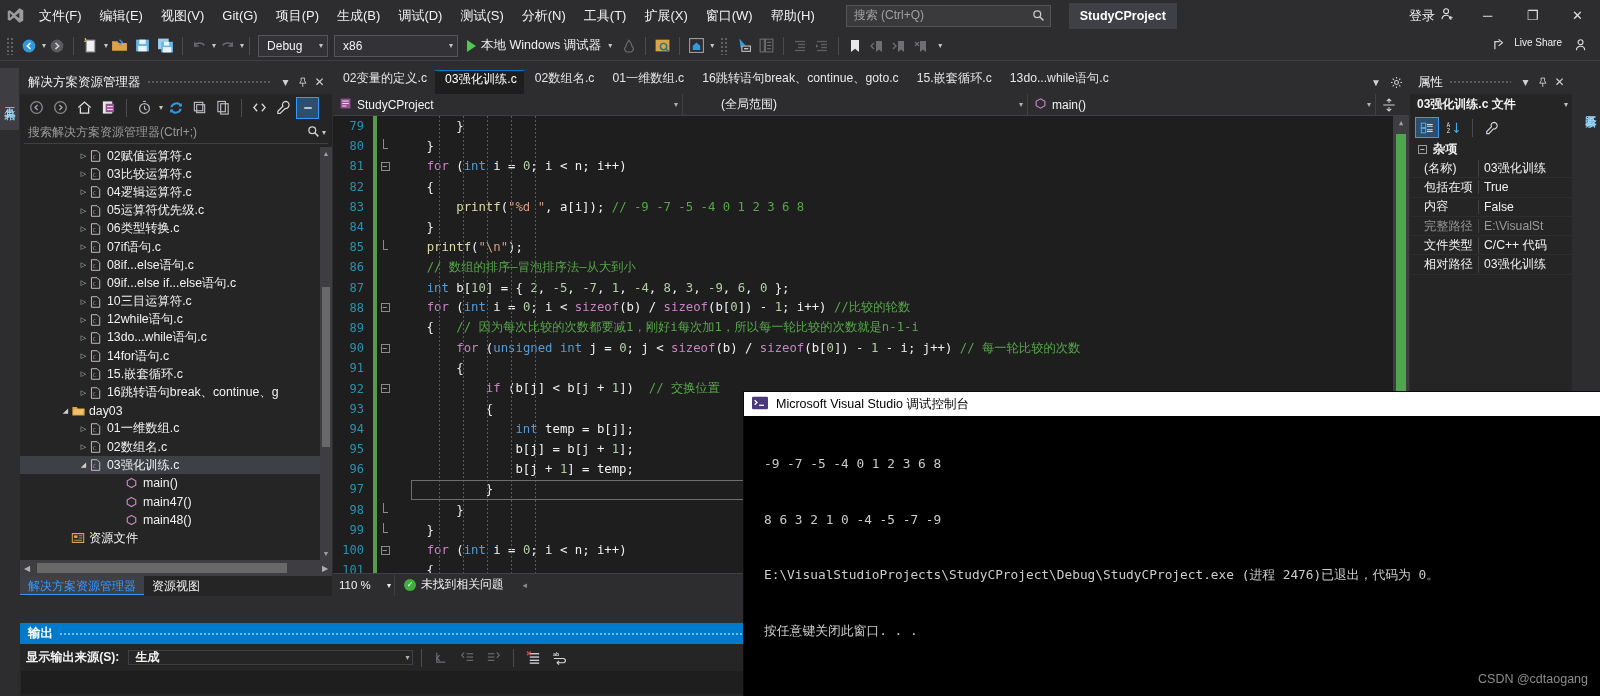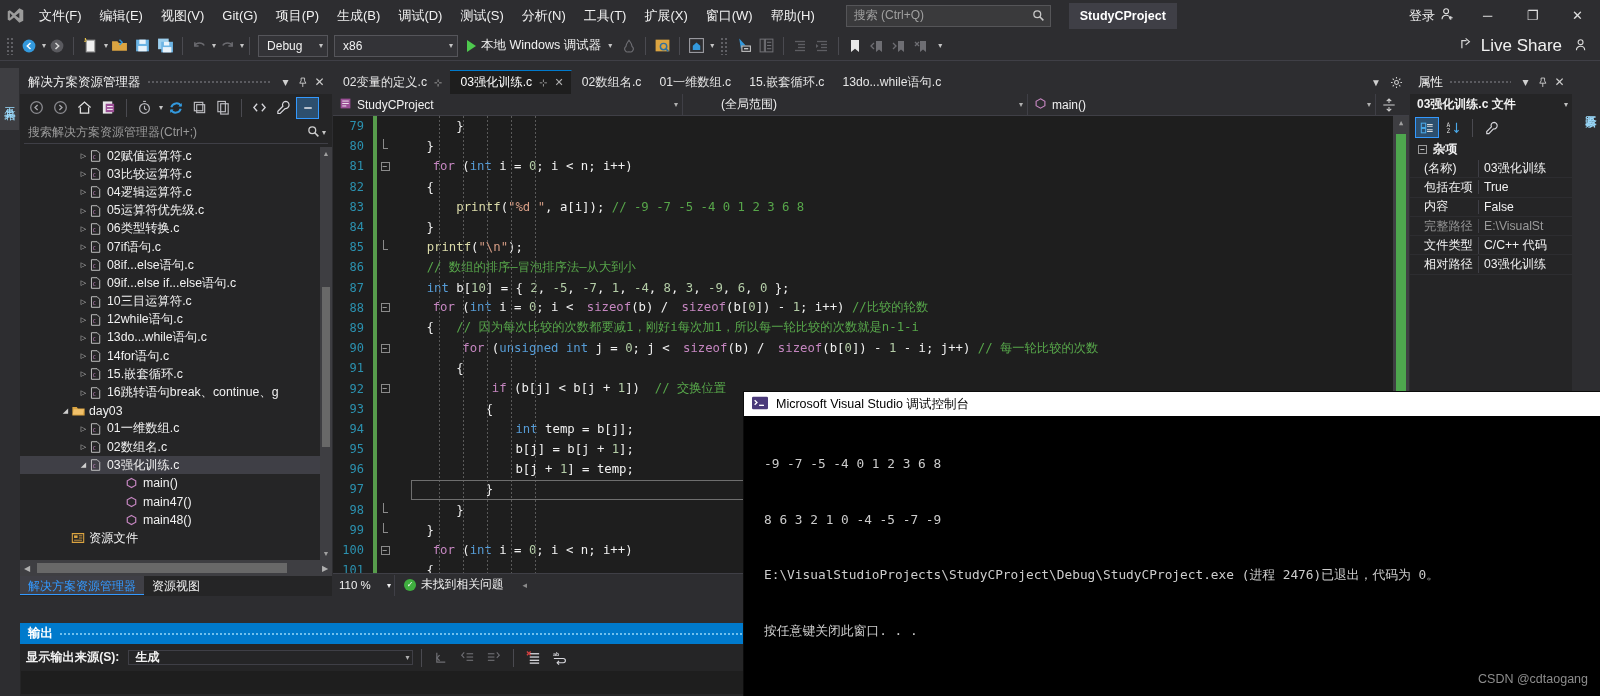--- a/index.html
+++ b/index.html
@@ -32,21 +32,21 @@
       background-image:radial-gradient(#606065 42%, transparent 45%); background-size:4px 4px; }
   .tbtn { height:24px; min-width:22px; display:flex; align-items:center; justify-content:center; padding:0 3px; }
   .tsep { width:1px; height:18px; background:#4a4a50; margin:0 5px; }
   .caret { font-size:8px; color:#c5c5c5; margin-left:2px; }
   .combo { height:22px; background:#333337; border:1px solid #55555a; display:flex; align-items:center;
       padding:0 4px 0 8px; font-size:12px; color:#f1f1f1; margin:0 3px; }
   .combo .cval { flex:1; white-space:nowrap; }
   .combo .ccar { font-size:8px; color:#c5c5c5; margin-left:10px; }
   .runbtn { display:flex; align-items:center; gap:5px; height:24px; padding:0 6px; font-size:12.5px; color:#f1f1f1; }
   .tri { width:0;height:0;border-left:9px solid #4ec94e;border-top:6px solid transparent;border-bottom:6px solid transparent; }
-  .liveshare { margin-left:auto; display:flex; align-items:center; gap:6px; padding:0 8px; font-size:17px; }
+  .liveshare { margin-left:auto; display:flex; align-items:flex-start; gap:6px; padding:0 8px; font-size:10px; }
 
   
   .vtab { position:absolute; left:0; top:68px; width:19px; height:62px; background:#3e3e42;
       display:flex; align-items:center; justify-content:center; }
   .vtab span { writing-mode:vertical-rl; font-size:11.5px; color:#9cdcfe; letter-spacing:1px; }
 
   
   .solexp { position:absolute; left:20px; top:70px; width:312px; height:526px; background:#252526;
       display:flex; flex-direction:column; }
   .panel-head { height:24px; display:flex; align-items:center; padding:0 4px 0 8px; background:#2d2d30; }
@@ -73,40 +73,40 @@
   .hs-l,.hs-r { width:14px; text-align:center; color:#b0b0b0; font-size:8px; }
   .hs-thumb { position:absolute; left:17px; top:3px; height:10px; width:250px; background:#686868; }
   .se-tabs { height:20px; display:flex; align-items:flex-start; background:#252526; }
   .se-tab { padding:2px 8px 0 8px; font-size:12px; color:#f1f1f1; height:19px; line-height:16px; }
   .se-tab.act { background:#3f3f46; color:#3399ff; border-bottom:1px solid #3399ff; }
 
   
   .editor { position:absolute; left:333px; top:70px; width:1076px; height:526px; background:#1e1e1e; }
   .etabs { height:24px; background:#2d2d30; display:flex; align-items:stretch; overflow:hidden; position:relative; }
   .etab { display:flex; align-items:center; padding:0 7px 0 10px; font-size:12.2px; color:#e6e6e6;
-      white-space:nowrap; gap:7px; border-right:1px solid #2d2d30; }
+      white-space:nowrap; gap:7px; border-right:1px solid #2d2d30;flex-direction:column; }
   .etab.act { background:#1e1e1e; color:#ffffff; border-top:1px solid #007acc; }
   .etab .pin { font-size:10px; color:#b0b0b0; }
   .etab .x { font-size:11px; color:#b0b0b0; }
   .etabs-right { margin-left:auto; display:flex; align-items:center; gap:2px; padding-right:4px; background:#2d2d30; position:sticky; right:0; }
   .etabs-right .b { width:18px; height:22px; display:flex; align-items:center; justify-content:center; color:#cfcfcf; font-size:10px; }
   .navbar2 { height:22px; background:#2d2d30; display:flex; align-items:center; border-bottom:1px solid #3f3f46; }
   .nvsel { height:22px; display:flex; align-items:center; padding:0 4px 0 6px; font-size:12px; color:#f1f1f1;
       border-right:1px solid #3f3f46; gap:5px; }
   .nvsel .ccar { margin-left:auto; font-size:8px; color:#b0b0b0; padding-left:8px; }
   .code-area { position:relative; height:457px; overflow:hidden; background:#1e1e1e;
       font-family:"DejaVu Sans Mono","Liberation Mono",monospace; font-size:12.3px; }
   .cline { height:20.2px; display:flex; align-items:center; white-space:pre; }
   .lno { width:40px; text-align:right; padding-right:9px; color:#2b91af; flex:0 0 auto;
       font-family:"DejaVu Sans Mono",monospace; font-size:12px; }
   .chbar { width:4px; height:20.2px; flex:0 0 auto; background:#579c4c; }
   .glyph { width:16px; flex:0 0 auto; display:flex; align-items:center; justify-content:center; }
   .fold { width:9px; height:9px; border:1px solid #8a8a8a; color:#c8c8c8; font-size:8px; line-height:7px; text-align:center; }
   .ctext { padding-left:4px; flex:1; }
-  .k { color:#569cd6; } .kp { color:#c586c0;margin-left:6px; }
+  .k { color:#569cd6; } .kp { color:#c586c0; }
   .s { color:#d69d85; } .n { color:#b5cea8; } .c { color:#57a64a; }
   .f { color:#dcdcaa; }
   .indent { position:absolute; top:0; width:1px; height:100%;
       background-image:linear-gradient(#5a5a5a 50%, transparent 0); background-size:1px 4px; }
   .sel-box { position:absolute; border:1px solid #6e6e6e; pointer-events:none; }
   .vscroll { position:absolute; right:0; top:0; width:16px; height:457px; background:#3e3e42; }
   .vs-up,.vs-dn { height:14px; display:flex; align-items:center; justify-content:center; color:#a0a0a0; font-size:7px; }
   .vs-track { position:absolute; left:3px; width:10px; background:#4ea64e; }
   .vs-mark { position:absolute; width:6px; height:4px; }
   .ebar { height:23px; background:#2d2d30; display:flex; align-items:center; border-top:1px solid #3f3f46; }
@@ -707,20 +707,23 @@
         <div class="etab act">
           <span>03强化训练.c</span>
           <span class="pin">⊹</span>
           <span class="x">✕</span>
         </div>
         <div class="etab">
           <span>02数组名.c</span>
         </div>
         <div class="etab">
           <span>01一维数组.c</span>
+        </div>
+        <div class="etab">
+          <span>16跳转语句break、continue、goto.c</span>
         </div>
         <div class="etab">
           <span>15.嵌套循环.c</span>
         </div>
         <div class="etab">
           <span>13do...while语句.c</span>
         </div>
         <div class="etabs-right">
         <div class="b">▼</div>
         <div class="b">

